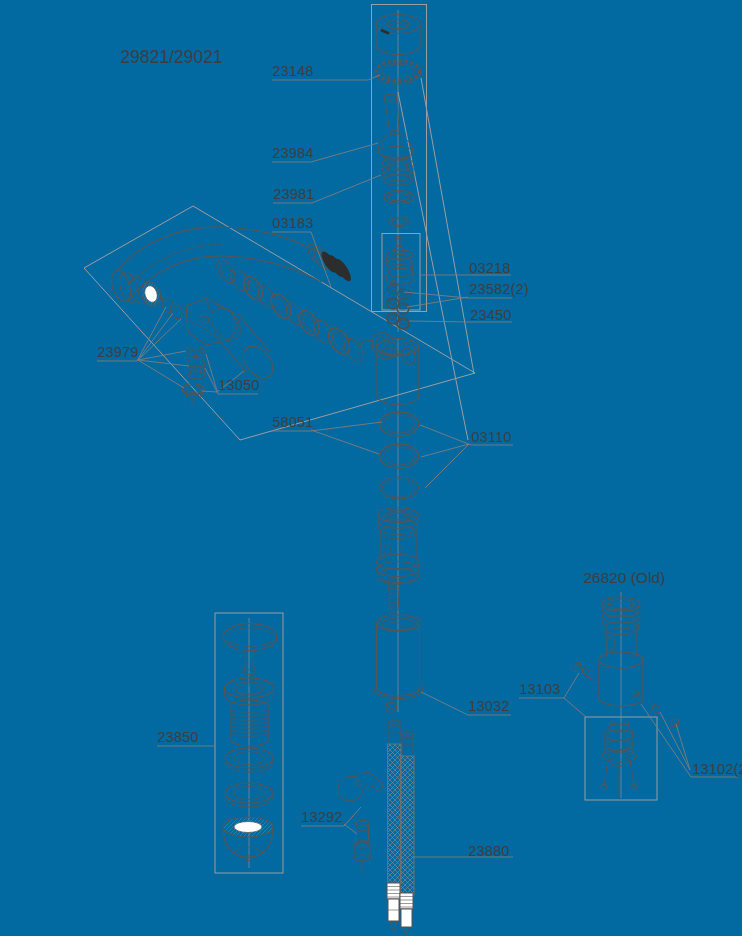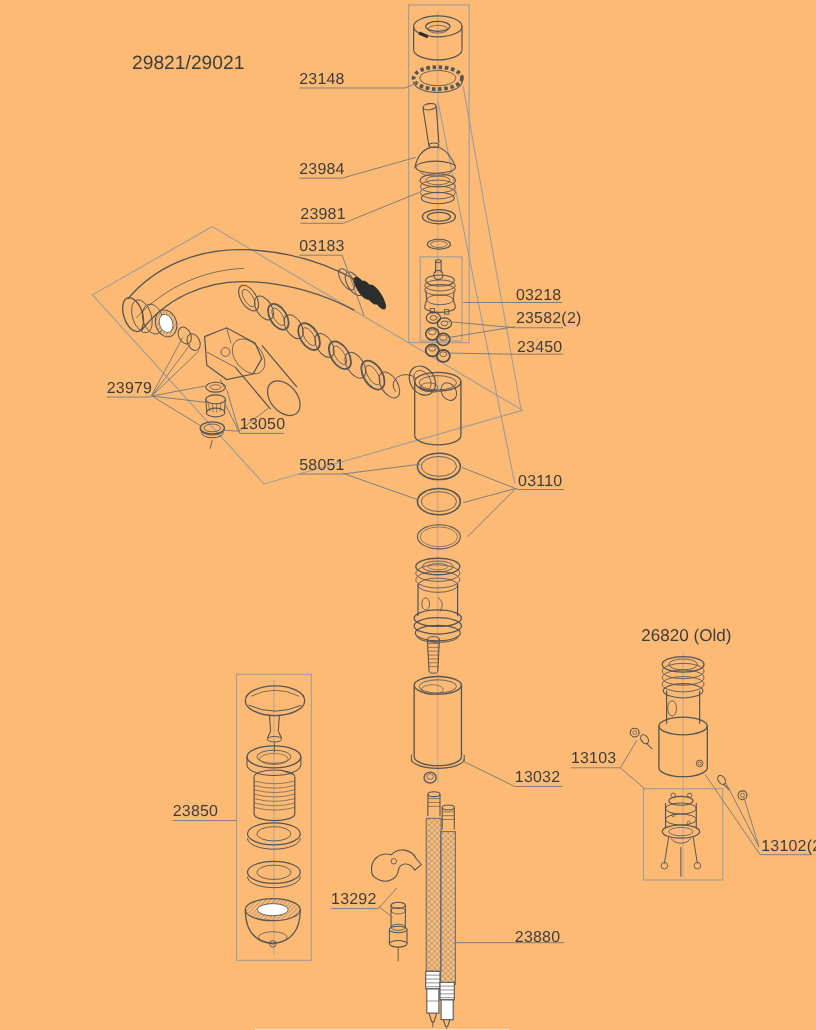--- a/index.html
+++ b/index.html
@@ -1,16 +1,16 @@
 <!DOCTYPE html>
 <html><head>
 <meta charset="utf-8">
 <style>
   html,body{margin:0;padding:0;background:#ffffff;}
-  .stage{position:relative;width:742px;height:936px;background:#fdba74;overflow:hidden;
+  .stage{position:relative;width:742px;height:936px;background:#0369a1;overflow:hidden;
          font-family:"Liberation Sans", sans-serif;}
   svg{position:absolute;left:0;top:0;}
   svg text{font-family:"Liberation Sans", sans-serif;fill:#3d3d3d;}
   .lbl{font-size:14.5px;letter-spacing:.2px;}
   .ttl{font-size:17.5px;}
   .old{font-size:15.5px;}
 </style>
 </head>
 <body>
 

